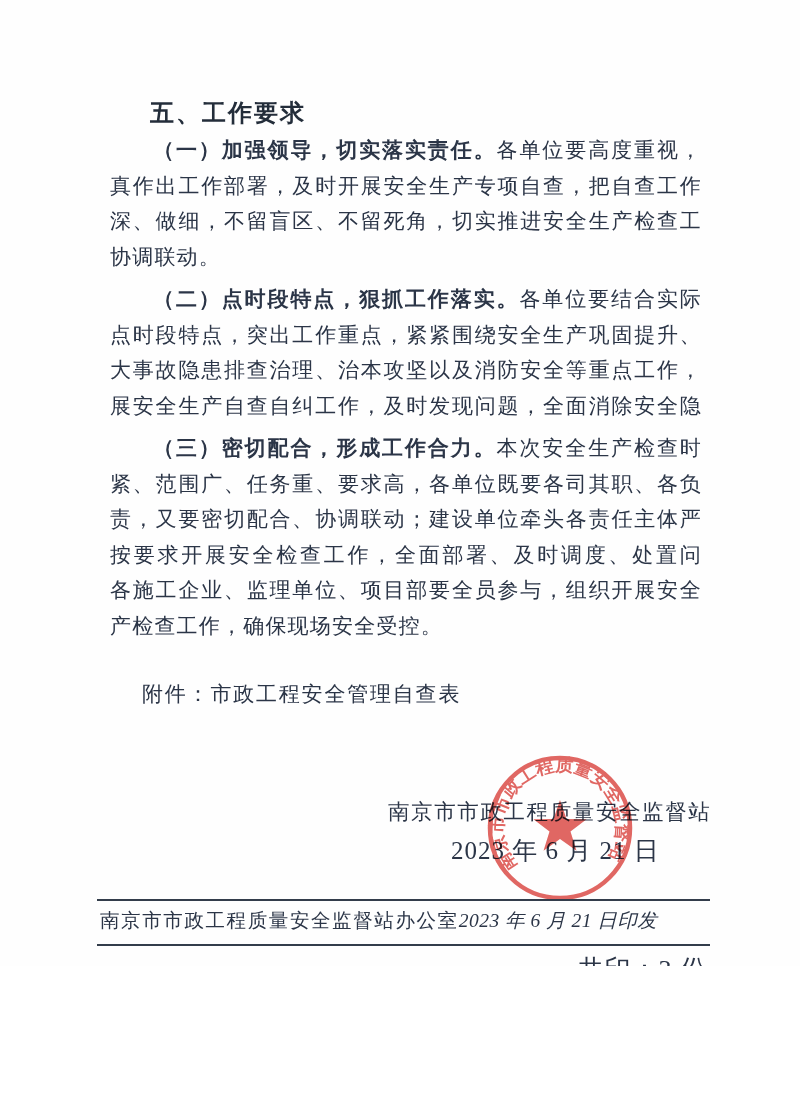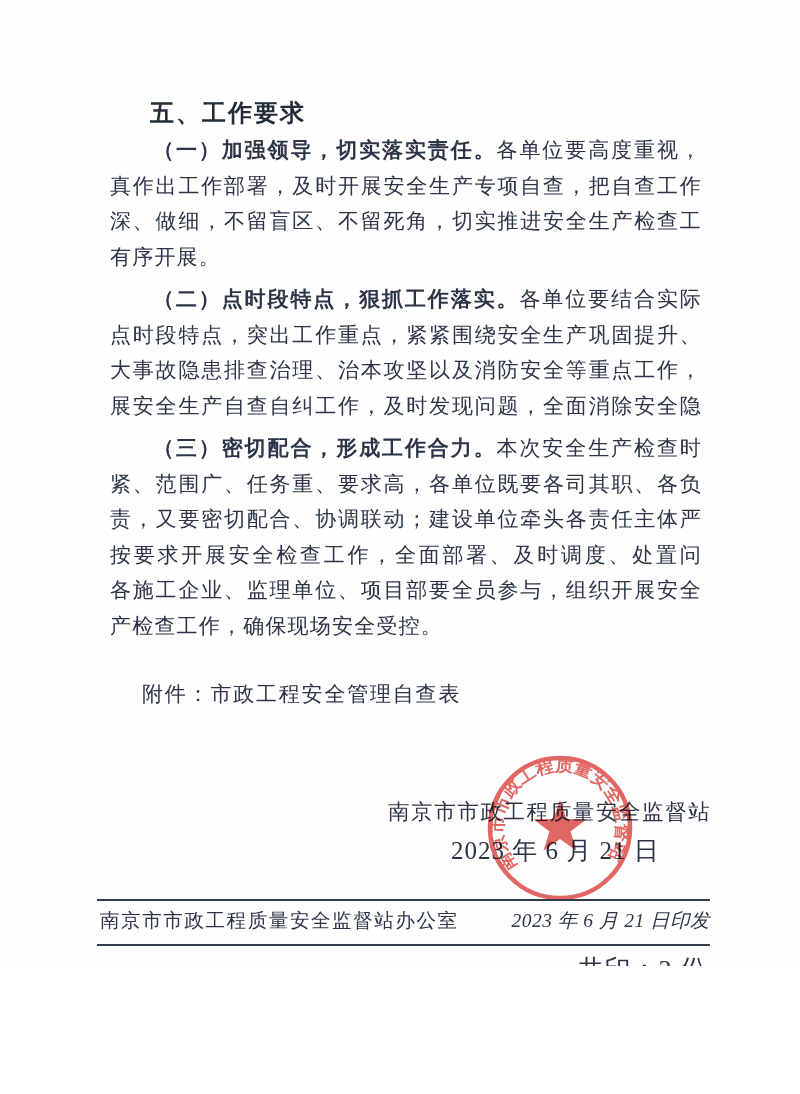--- a/index.html
+++ b/index.html
@@ -27,42 +27,42 @@
   .sig-date{position:absolute;left:451px;top:834px;font-size:25px;letter-spacing:1px;}
   .seal{
     position:absolute;left:480px;top:748px;width:160px;height:160px;
     opacity:.84;mix-blend-mode:multiply;
   }
   .rule{position:absolute;left:97px;width:613px;height:2px;background:#333d4b;}
   .rule1{top:899px;}
   .rule2{top:944px;}
   .footer-row{
     position:absolute;left:100px;top:907px;width:610px;
-    display:flex;justify-content:space-between;align-items:baseline;
+    display:flex;align-items:baseline;
     font-size:19.5px;
   }
   .footer-office{letter-spacing:1.6px;}
   .footer-printdate{letter-spacing:.5px;font-style:italic;}
   .copies{position:absolute;right:93px;top:952px;font-size:26px;letter-spacing:1px;}
   .page-num{position:absolute;left:103px;top:1012px;font-size:19px;letter-spacing:3px;}
 </style>
 </head>
 <body>
 
 <div class="page">
 
   <h1 class="heading">五、工作要求</h1>
 
   <div class="content">
 
     <div class="para">
       <div class="line fill indent"><span class="lead">（一）加强领导，切实落实责任。</span><span>各单位要高度重视，认</span></div>
       <div class="line fill">真作出工作部署，及时开展安全生产专项自查，把自查工作做</div>
       <div class="line fill">深、做细，不留盲区、不留死角，切实推进安全生产检查工作</div>
-      <div class="line">有序开展。</div>
+      <div class="line">协调联动。</div>
     </div>
 
     <div class="para">
       <div class="line fill indent"><span class="lead">（二）点时段特点，狠抓工作落实。</span><span>各单位要结合实际和重</span></div>
       <div class="line fill">点时段特点，突出工作重点，紧紧围绕安全生产巩固提升、重</div>
       <div class="line fill">大事故隐患排查治理、治本攻坚以及消防安全等重点工作，开</div>
       <div class="line fill">展安全生产自查自纠工作，及时发现问题，全面消除安全隐患。</div>
     </div>
 
     <div class="para">

